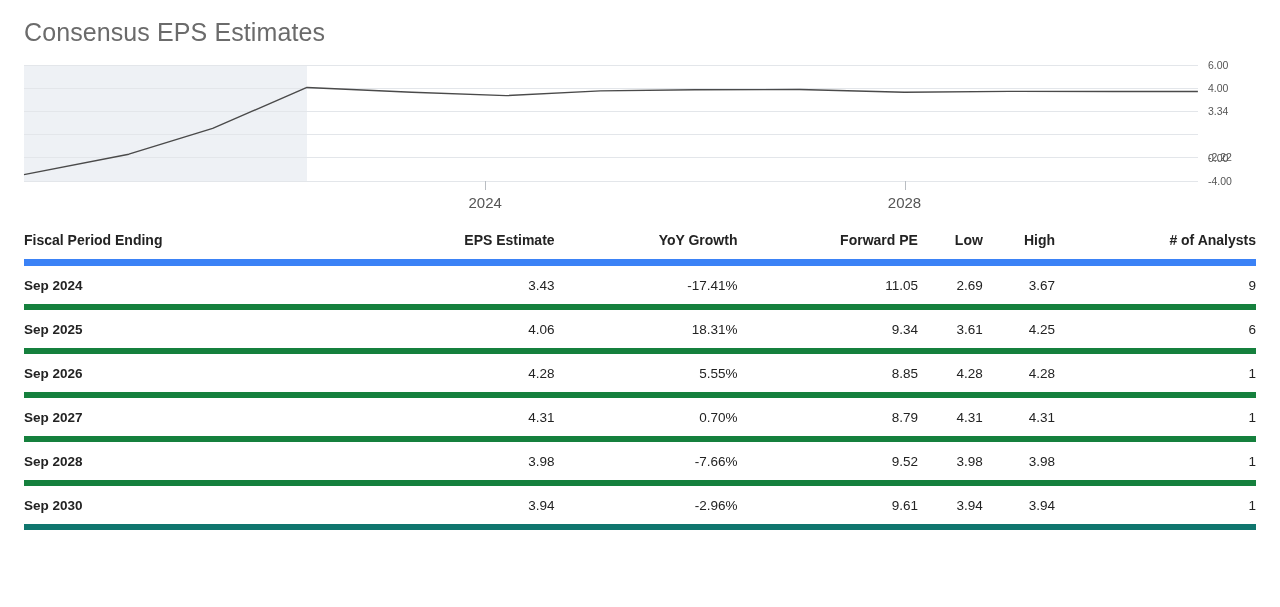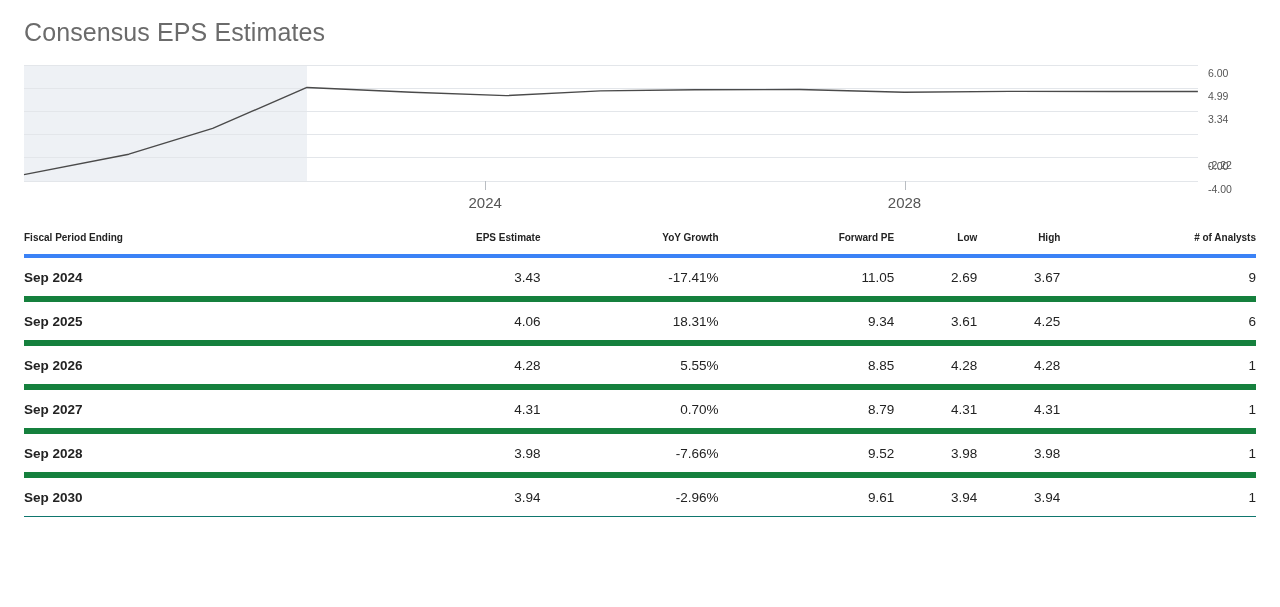--- a/index.html
+++ b/index.html
@@ -65,21 +65,21 @@
     background: #e3e6ea;
   }
   .series-svg {
     position: absolute;
     inset: 0;
     overflow: visible;
   }
   .y-labels {
     position: absolute;
     right: 0;
-    top: 8px;
+    top: 0;
     width: 54px;
     height: 116px;
   }
   .y-label {
     position: absolute;
     left: 6px;
     font-size: 10.5px;
     color: #555;
     transform: translateY(-50%);
     white-space: nowrap;
@@ -110,33 +110,33 @@
   
   table.estimates {
     width: 100%;
     border-collapse: collapse;
     font-size: 13.5px;
     margin-top: 12px;
   }
   table.estimates th {
     font-weight: bold;
     color: #232323;
-    font-size: 10px;
+    font-size: 14px;
     padding: 0 0 11px 0;
-    border-bottom: 4px solid #3b82f6;
+    border-bottom: 7px solid #3b82f6;
     white-space: nowrap;
   }
   table.estimates td {
     padding: 12px 0 11px 0;
     border-bottom: 6px solid #15803d;
     color: #232323;
     white-space: nowrap;
   }
   table.estimates tbody tr:last-child td {
-    border-bottom: 1px solid #0f766e;
+    border-bottom: 6px solid #0f766e;
   }
   .col-period { text-align: left; }
   .col-num { text-align: right; }
   td.col-period { font-weight: bold; }
 </style>
 </head>
 <body>
 
 <div class="page">
 
@@ -152,21 +152,21 @@
           <div class="gridline" style="top: 69.6px;"></div>
           <div class="gridline" style="top: 92.8px;"></div>
           <div class="gridline" style="top: 116px;"></div>
         </div>
       <svg class="series-svg" viewBox="0 0 1000 116" preserveAspectRatio="none">
           <polyline points="0.00,93.38 89.29,75.98 160.71,53.94 241.07,19.14 330.36,23.20 410.71,26.10 491.07,22.04 571.43,21.11 660.71,20.88 750.00,23.20 839.29,22.50 928.57,22.62 1000.00,22.62" fill="none" stroke="#4a4a4a" stroke-width="1.4" vector-effect="non-scaling-stroke" stroke-linejoin="round"></polyline>
         </svg>
     </div>
     <div class="y-labels">
         <div class="y-label" style="top: 0px;">6.00</div>
-        <div class="y-label" style="top: 23.2px;">4.99</div>
+        <div class="y-label" style="top: 23.2px;">4.00</div>
         <div class="y-label" style="top: 46.4px;">3.34</div>
         <div class="y-label" style="top: 69.6px; margin-top: 24px;">0.00</div>
         <div class="y-label" style="top: 92.8px;">-2.22</div>
         <div class="y-label" style="top: 116px;">-4.00</div>
       </div>
     <div class="x-axis">
         <div class="x-tick" style="left: 39.2857%;"></div>
         <div class="x-label" style="left: 39.2857%;">2024</div>
         <div class="x-tick" style="left: 75%;"></div>
         <div class="x-label" style="left: 75%;">2028</div>

